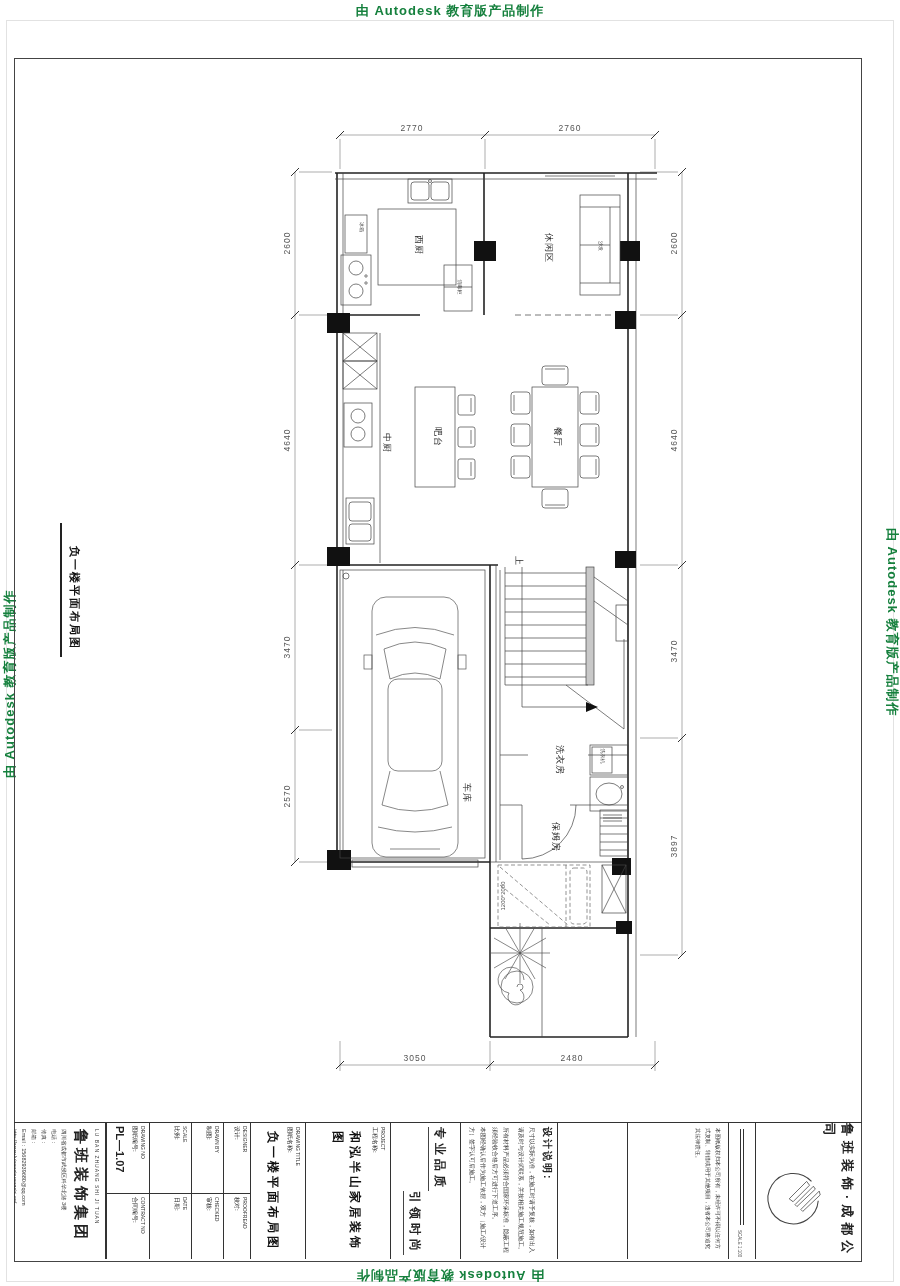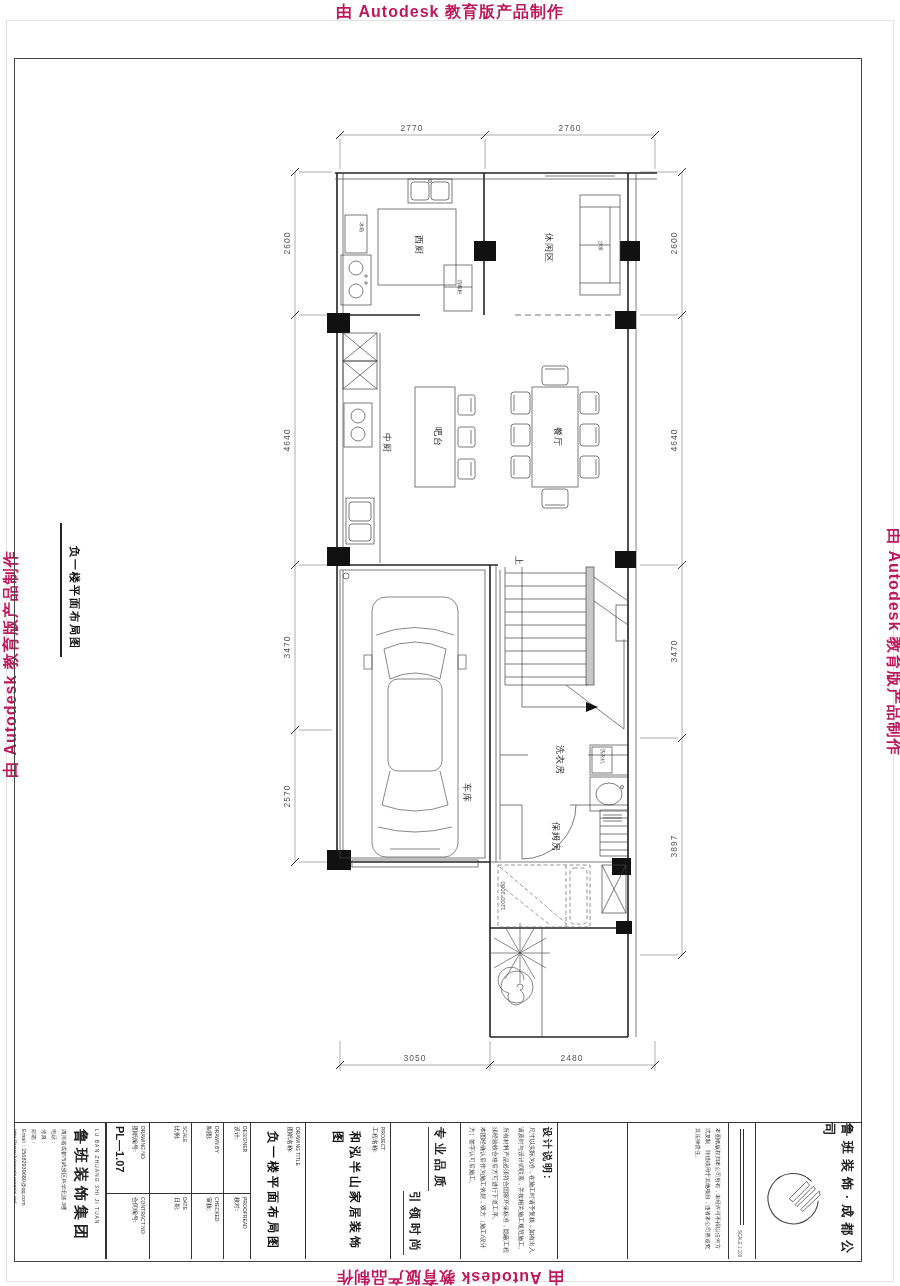--- a/index.html
+++ b/index.html
@@ -1,21 +1,21 @@
 <!DOCTYPE html>
 <html><head>
 <meta charset="utf-8">
 <style>
   html,body{margin:0;padding:0;background:#fff;width:900px;height:1286px;overflow:hidden;
     font-family:"Liberation Sans",sans-serif;color:#222;}
   .abs{position:absolute;}
   #sheet{position:relative;width:900px;height:1286px;background:#fff;}
   .paper-edge{position:absolute;left:6px;top:20px;right:6px;bottom:4px;border:1px solid #e2e2e2;}
   .frame{position:absolute;left:14px;top:58px;width:848px;height:1204px;border:1px solid #444;box-sizing:border-box;}
-  .stamp{font-size:16px;font-weight:600;color:#be185d;letter-spacing:1px;white-space:nowrap;}
+  .stamp{font-size:13px;font-weight:600;color:#15803d;letter-spacing:1px;white-space:nowrap;}
   .v{writing-mode:vertical-rl;text-orientation:sideways;}
   .stamp-top{left:0;top:2px;width:900px;text-align:center;}
   .stamp-bottom{left:320px;top:1266px;width:260px;text-align:center;transform:rotate(180deg);}
   .stamp-left{left:1px;top:528px;height:250px;transform:rotate(180deg);}
   .stamp-right{left:883px;top:528px;height:250px;}
   .sheet-title-line{left:60px;top:523px;width:2px;height:134px;background:#222;}
   .sheet-title{left:67px;top:546px;height:110px;font-size:11px;font-weight:bold;letter-spacing:2px;color:#111;}
   
   #tb{position:absolute;left:14px;top:1122px;width:848px;height:136px;border-top:1px solid #333;box-sizing:border-box;}
   .panel{position:absolute;top:0;height:136px;border-left:1px solid #333;box-sizing:border-box;overflow:hidden;}

